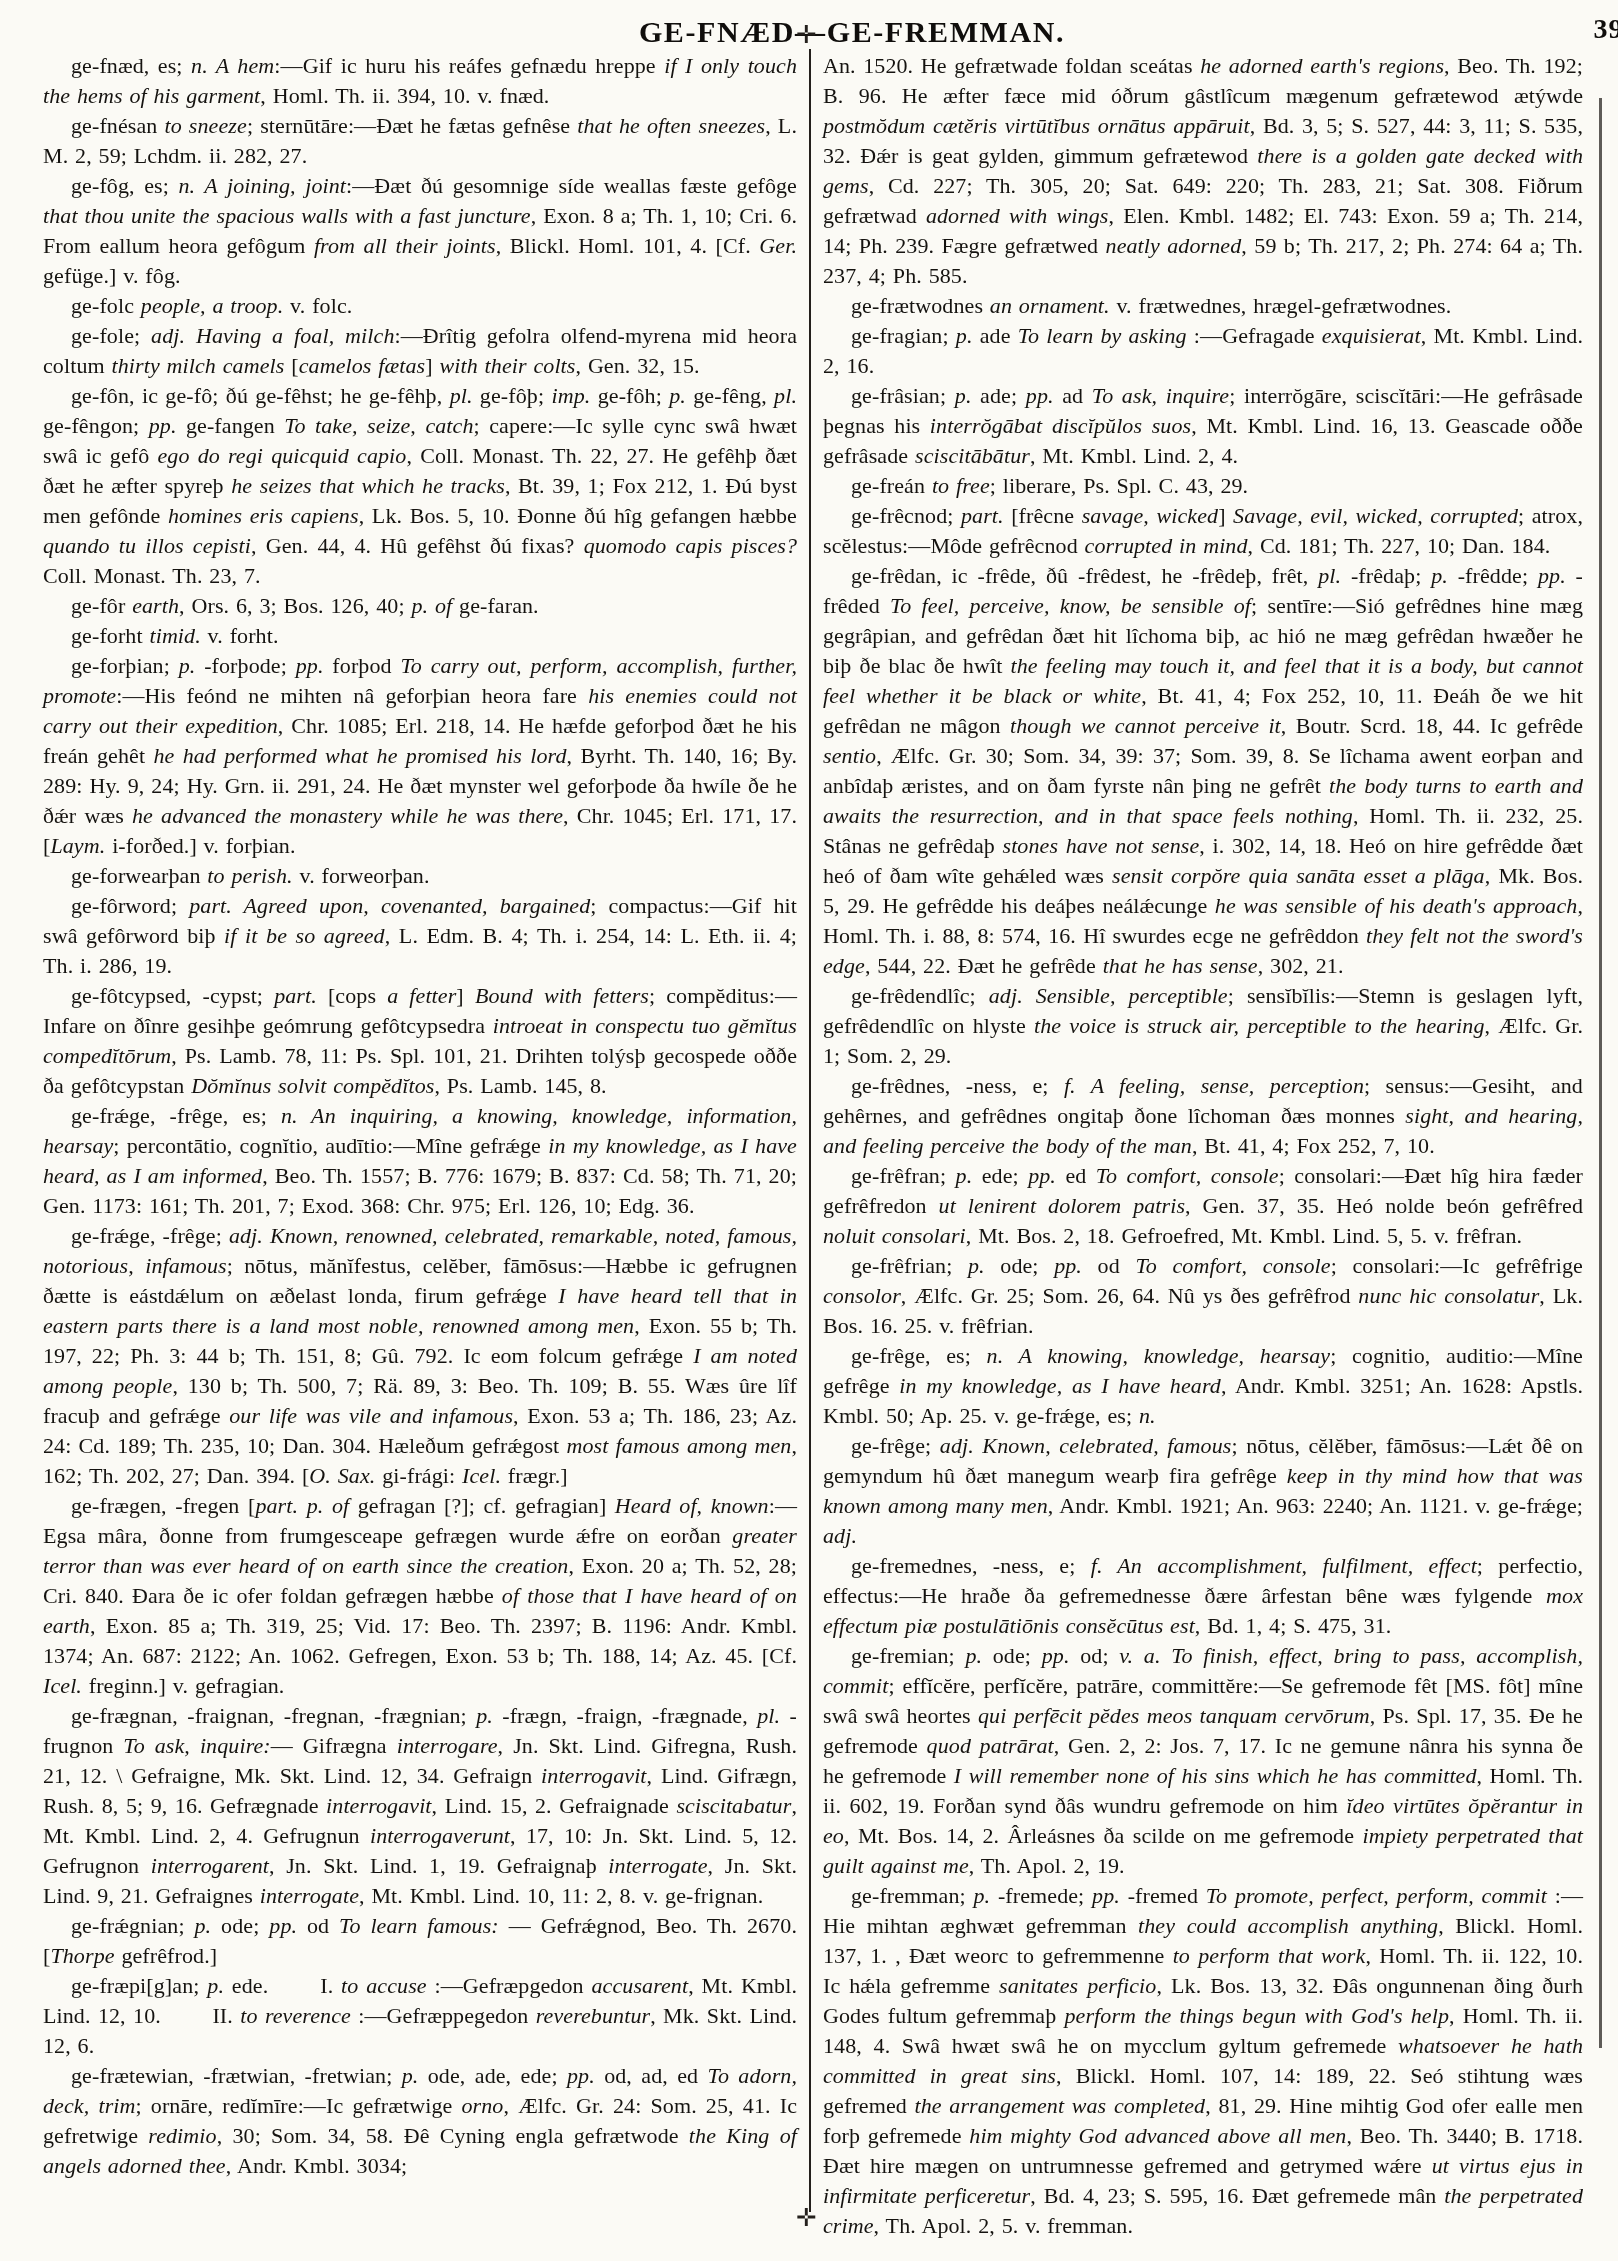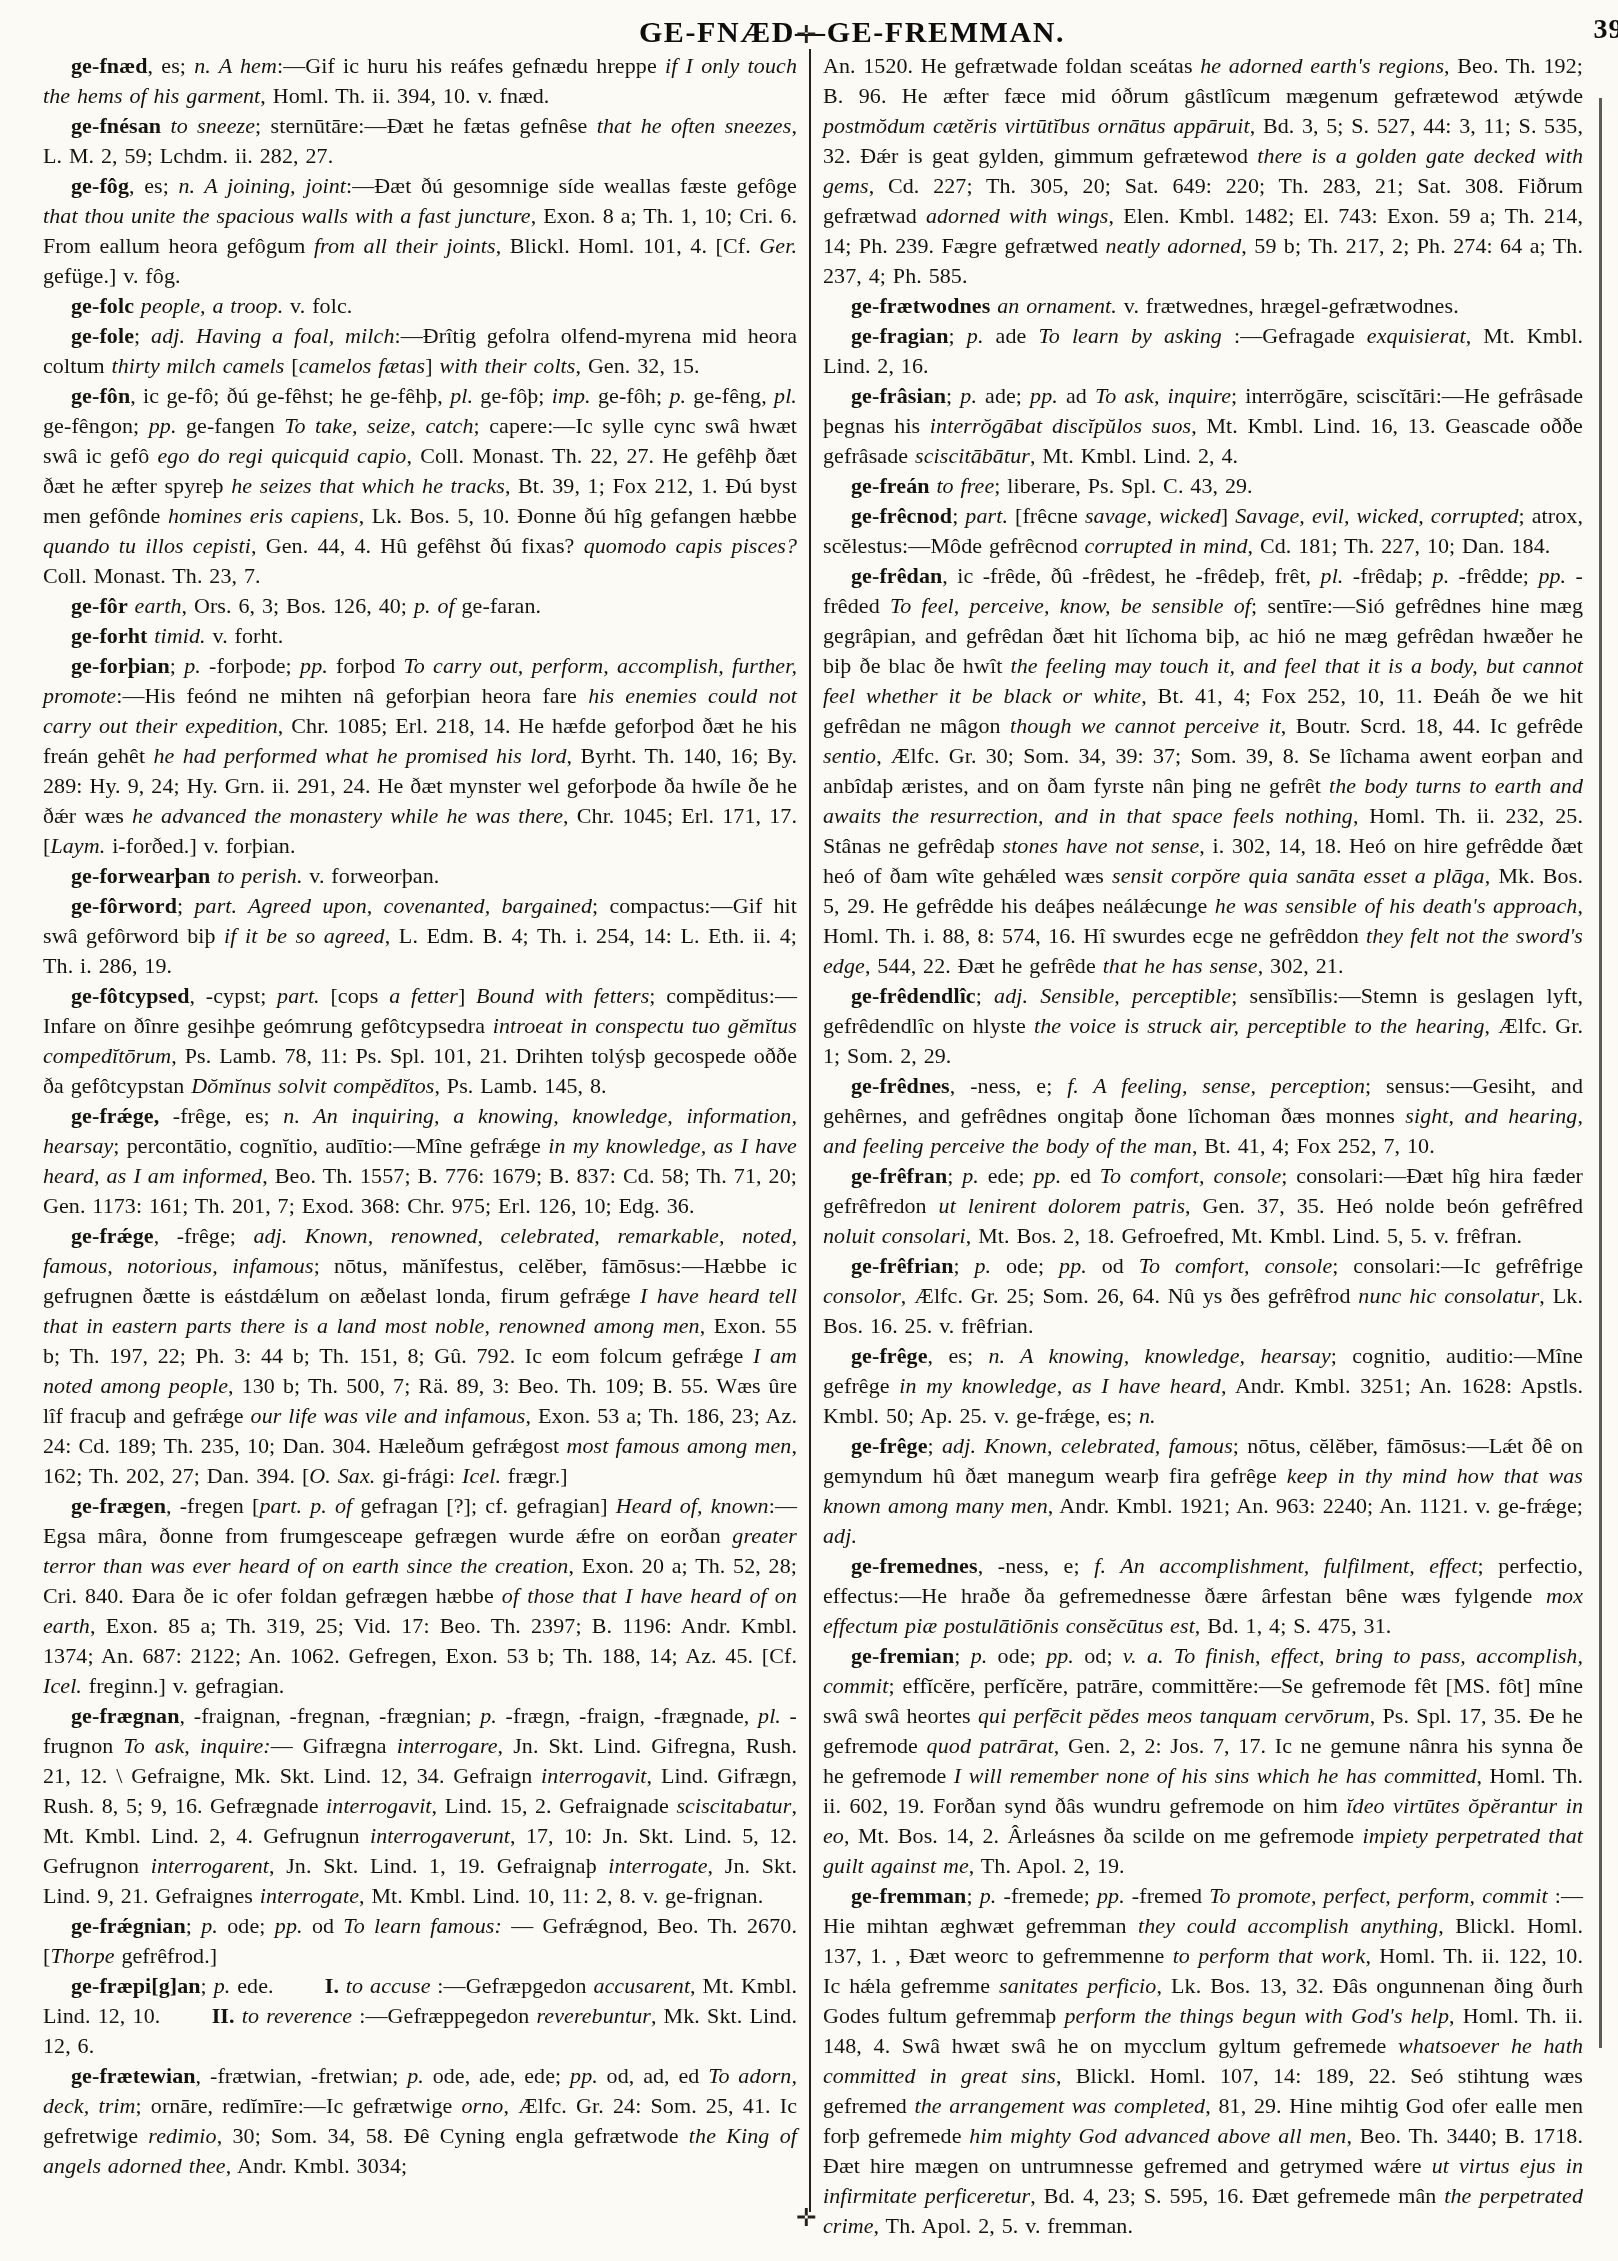--- a/index.html
+++ b/index.html
@@ -22,21 +22,21 @@
   }
   .column{
     position:absolute;top:51px;height:2204px;
     font-size:22px;line-height:30px;text-align:justify;
     word-spacing:1.2px;letter-spacing:0.1px;
   }
   .col-left{left:43px;width:754px;}
   .col-right{left:823px;width:760px;}
   .entry{margin:0;text-indent:28px;}
   .entry.noindent{text-indent:0;}
-  .b{font-weight:bold;}
+  .b{font-weight:normal;}
   .i{font-style:italic;}
   .divider{
     position:absolute;left:809px;top:49px;width:1.6px;height:2163px;
     background:#24201c;
   }
   .ornament{
     position:absolute;left:796px;font-size:24.6px;color:#24201c;line-height:1;
   }
   .ornament.top{top:23px;}
   .ornament.bottom{top:2206px;}

